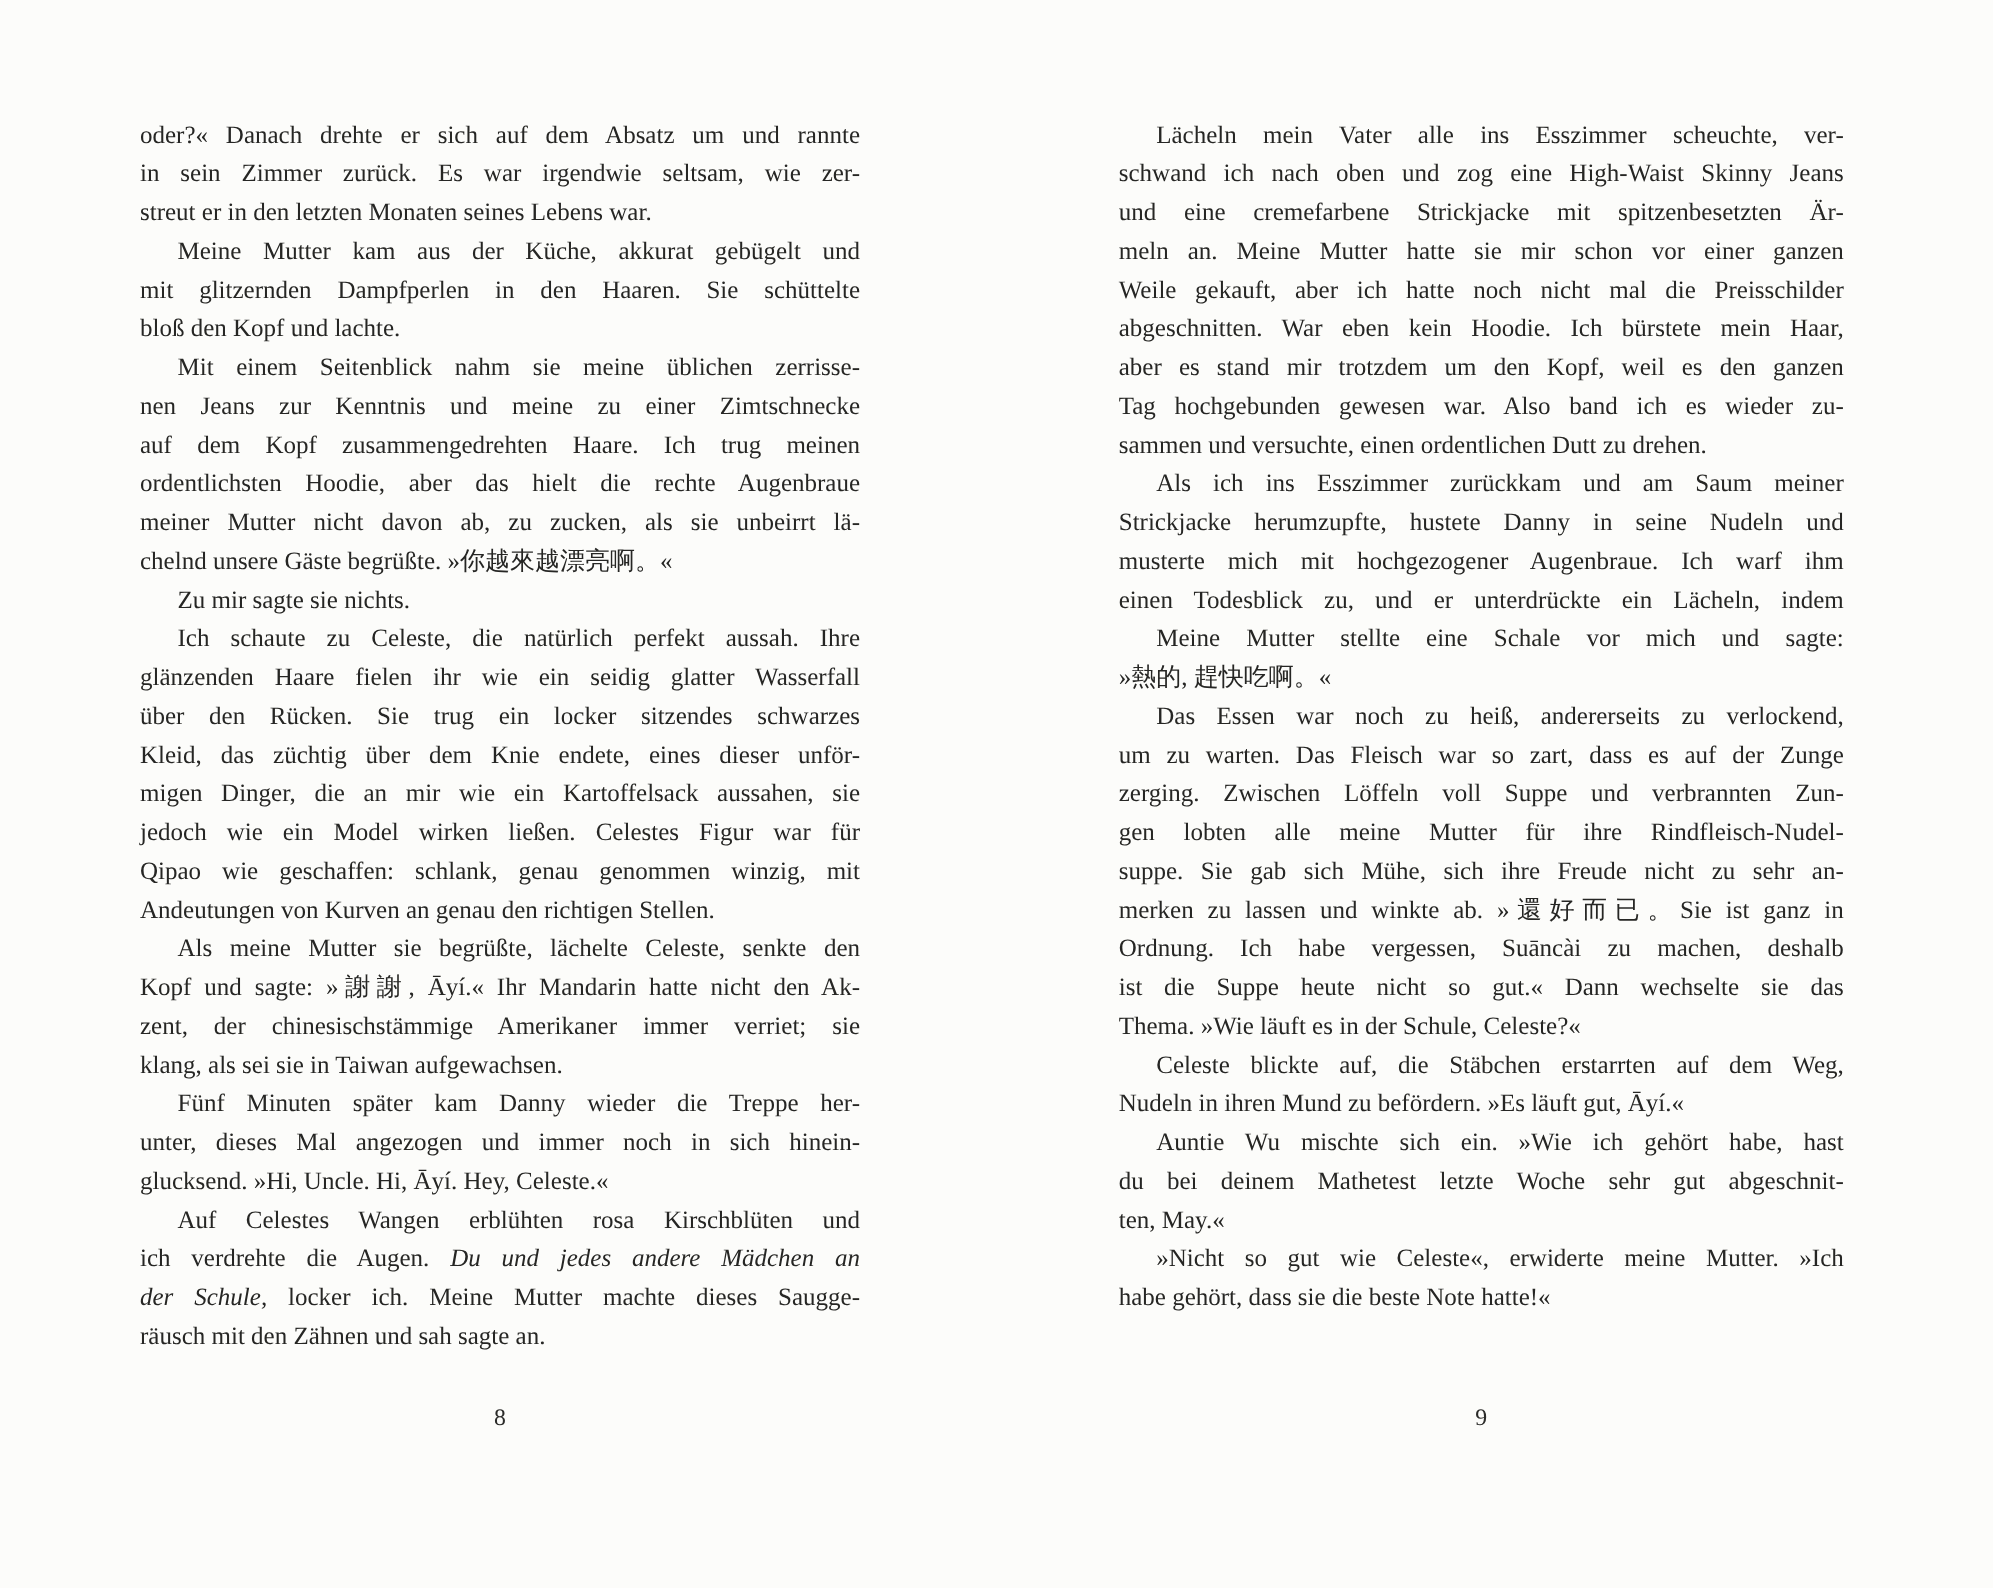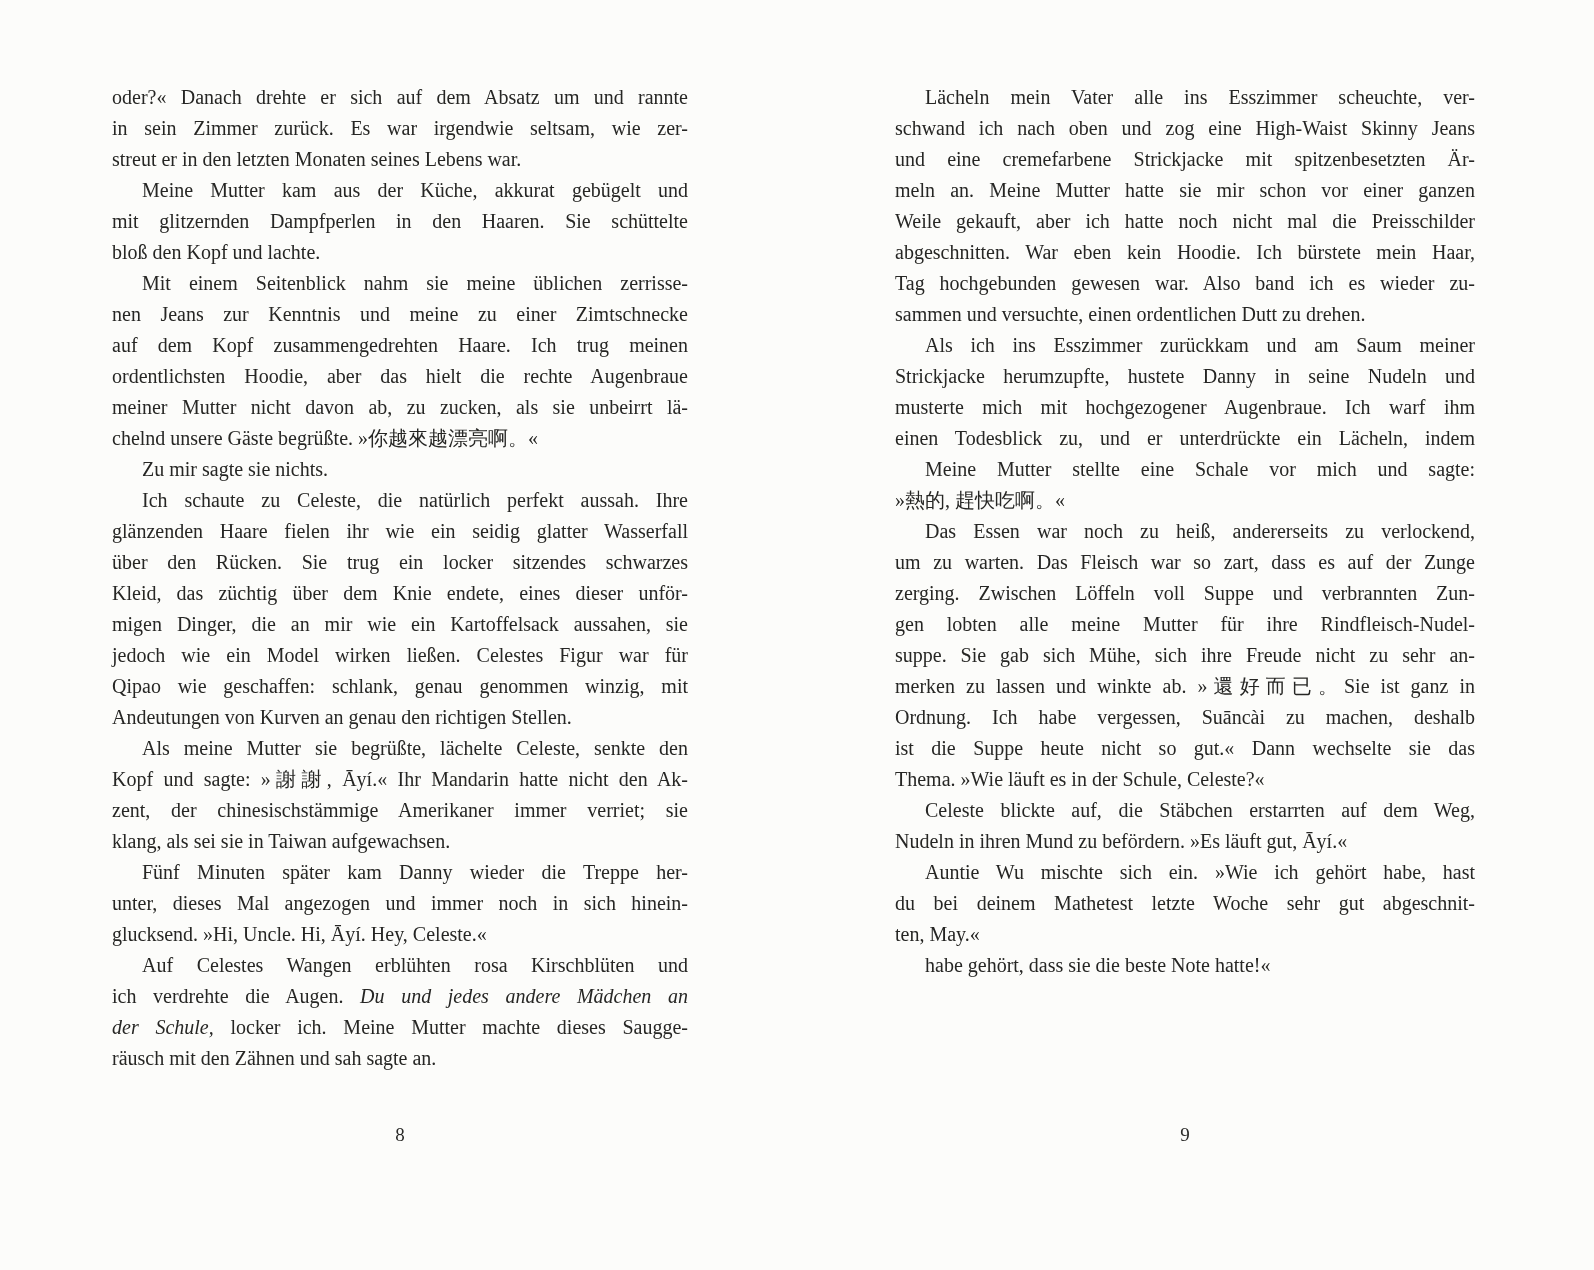--- a/index.html
+++ b/index.html
@@ -11,21 +11,21 @@
     position: relative;
     width: 1594px;
     height: 1270px;
     background: #fcfcfa;
     font-family: "Liberation Serif", "DejaVu Serif", serif;
     color: #262624;
     overflow: hidden;
   }
   .column {
     position: absolute;
-    top: 82px;
+    top: 93px;
     font-size: 20px;
     line-height: 31px;
   }
   .col-left  { left: 112px; width: 576px; }
   .col-right { left: 895px; width: 580px; }
 
   p.para { margin: 0; padding: 0; }
 
   .line {
     display: block;
@@ -104,20 +104,21 @@
     </div>
 
   <div class="column col-right">
       <p class="para indent">
         <span class="line">Lächeln mein Vater alle ins Esszimmer scheuchte, ver-</span>
         <span class="line">schwand ich nach oben und zog eine High-Waist Skinny Jeans</span>
         <span class="line">und eine cremefarbene Strickjacke mit spitzenbesetzten Är-</span>
         <span class="line">meln an. Meine Mutter hatte sie mir schon vor einer ganzen</span>
         <span class="line">Weile gekauft, aber ich hatte noch nicht mal die Preisschilder</span>
         <span class="line">abgeschnitten. War eben kein Hoodie. Ich bürstete mein Haar,</span>
+        <span class="line">aber es stand mir trotzdem um den Kopf, weil es den ganzen</span>
         <span class="line">Tag hochgebunden gewesen war. Also band ich es wieder zu-</span>
         <span class="line last">sammen und versuchte, einen ordentlichen Dutt zu drehen.</span>
       </p>
       <p class="para indent">
         <span class="line">Als ich ins Esszimmer zurückkam und am Saum meiner</span>
         <span class="line">Strickjacke herumzupfte, hustete Danny in seine Nudeln und</span>
         <span class="line">musterte mich mit hochgezogener Augenbraue. Ich warf ihm</span>
         <span class="line">einen Todesblick zu, und er unterdrückte ein Lächeln, indem</span>
       </p>
       <p class="para indent">
@@ -138,20 +139,21 @@
       <p class="para indent">
         <span class="line">Celeste blickte auf, die Stäbchen erstarrten auf dem Weg,</span>
         <span class="line last">Nudeln in ihren Mund zu befördern. »Es läuft gut, Āyí.«</span>
       </p>
       <p class="para indent">
         <span class="line">Auntie Wu mischte sich ein. »Wie ich gehört habe, hast</span>
         <span class="line">du bei deinem Mathetest letzte Woche sehr gut abgeschnit-</span>
         <span class="line last">ten, May.«</span>
       </p>
       <p class="para indent">
+        <span class="line">»Nicht so gut wie Celeste«, erwiderte meine Mutter. »Ich</span>
         <span class="line last">habe gehört, dass sie die beste Note hatte!«</span>
       </p>
     </div>
 
   <div class="page-num pn-left">8</div>
 
   <div class="page-num pn-right">9</div>
 
 </div>
 

